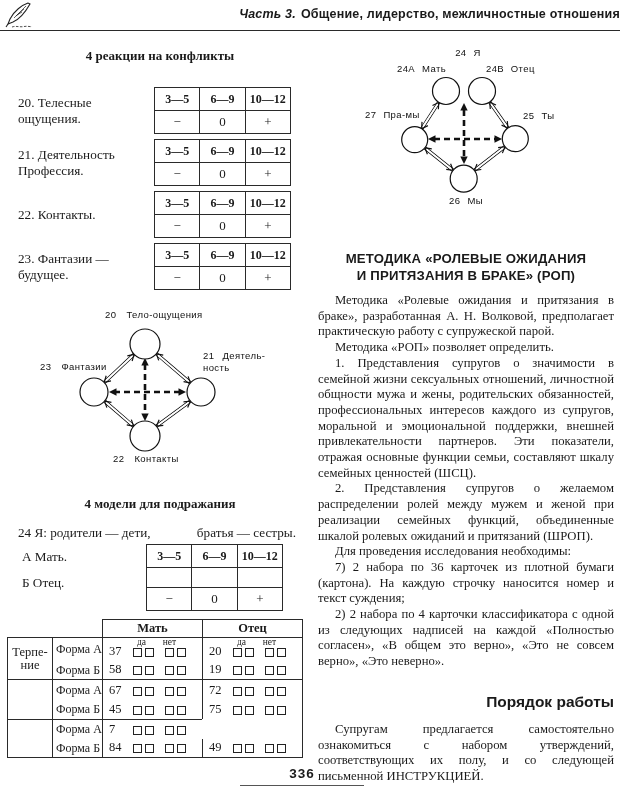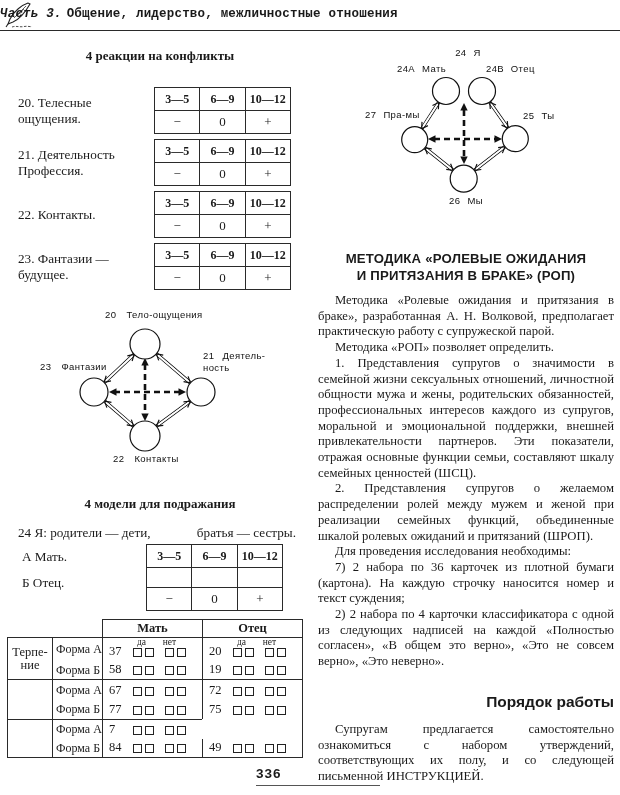--- a/index.html
+++ b/index.html
@@ -1,22 +1,22 @@
 <!DOCTYPE html>
 <html><head>
 <meta charset="utf-8">
 <style>
   html,body{margin:0;padding:0;}
   body{width:620px;height:795px;position:relative;background:#ffffff;color:#1a1a1a;
        font-family:"Liberation Serif",serif;overflow:hidden;}
 
   
   .page-header{position:absolute;top:0;left:0;width:620px;height:30px;border-bottom:1.4px solid #2a2a2a;}
-  .page-header .htitle{position:absolute;top:7px;left:0;width:100%;text-align:left;
-       font-family:Liberation Mono, monospace;font-weight:bold;font-size:12.5px;letter-spacing:.2px;}
+  .page-header .htitle{position:absolute;top:7px;left:0;width:100%;text-align:right;
+       font-family:Liberation Sans, sans-serif;font-weight:bold;font-size:12.5px;letter-spacing:.2px;}
   .htitle .part{font-style:italic;margin-right:5px;}
   .pen{position:absolute;left:4px;top:1px;}
 
   
   .col-left{position:absolute;left:10px;top:40px;width:300px;}
   .col-right{position:absolute;left:318px;top:33px;width:296px;}
 
   .center-b{font-size:13px;font-weight:bold;text-align:center;margin:8px 0 0;}
 
   
@@ -61,21 +61,21 @@
 
   
   .article-heading{margin:13px 0 0;font-family:"Liberation Sans",sans-serif;font-weight:bold;
        font-size:13.2px;line-height:17px;text-align:center;letter-spacing:.2px;}
   .col-right p{margin:0;text-align:justify;font-size:12.7px;line-height:15.7px;text-indent:17px;}
   .col-right p.pfirst{margin-top:9px;}
   .section-heading{margin:23px 0 0;font-family:"Liberation Sans",sans-serif;font-weight:bold;font-size:15.5px;text-align:right;}
   .section-p{margin-top:11px !important;}
 
   
-  .footer{position:absolute;left:256px;bottom:9px;width:124px;
+  .footer{position:absolute;left:240px;bottom:9px;width:124px;text-align:center;
        border-bottom:1.3px solid #555;padding-bottom:4px;
        font-family:"Liberation Sans",sans-serif;font-weight:bold;font-size:13.5px;letter-spacing:1px;}
 
   
   .dtxt{font-family:"Liberation Sans",sans-serif;font-size:9.5px;letter-spacing:.4px;fill:#111;}
 </style>
 </head>
 <body>
 
 <div class="page-header">
@@ -326,21 +326,21 @@
             <span class="cb"></span>
             <span class="cb"></span>
             <span class="cb gap"></span>
             <span class="cb"></span>
           </span>
       </div>
     </div>
     <div class="cell bl form" style="grid-column:2;grid-row:5">Форма Б</div>
     <div class="cell bl" style="grid-column:3;grid-row:5">
       <div class="pc">
-          <span class="num">77</span>
+          <span class="num">45</span>
         <span class="cbs">
             <span class="cb"></span>
             <span class="cb"></span>
             <span class="cb gap"></span>
             <span class="cb"></span>
           </span>
       </div>
     </div>
     <div class="cell bl" style="grid-column:4;grid-row:5">
       <div class="pc">

